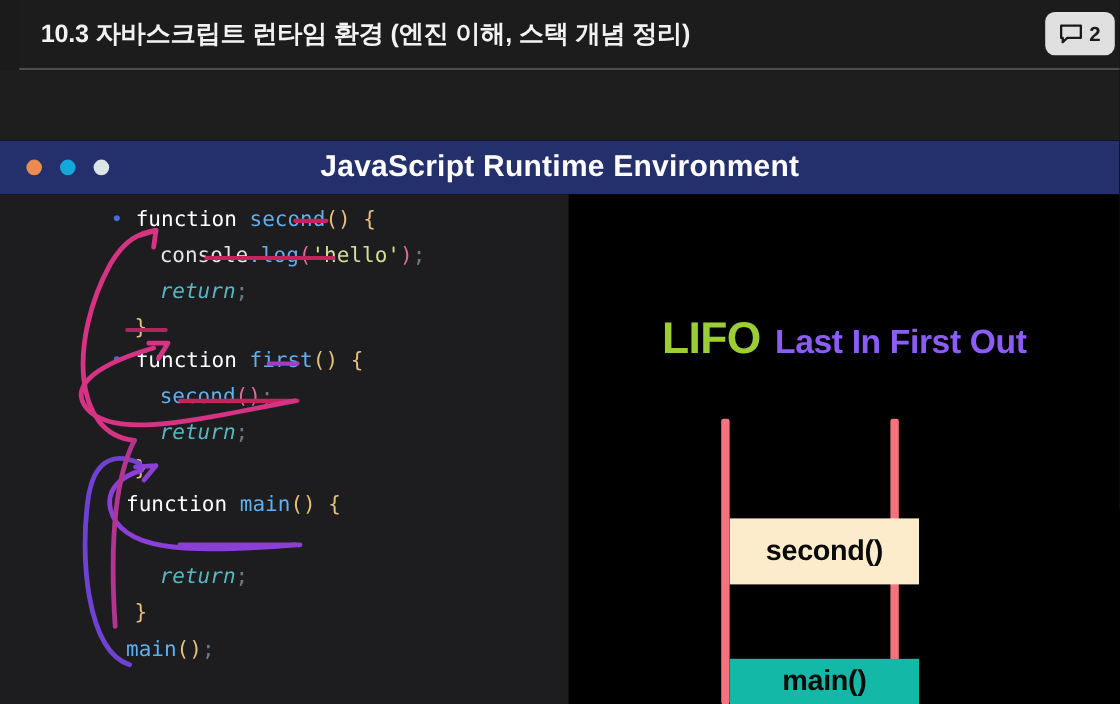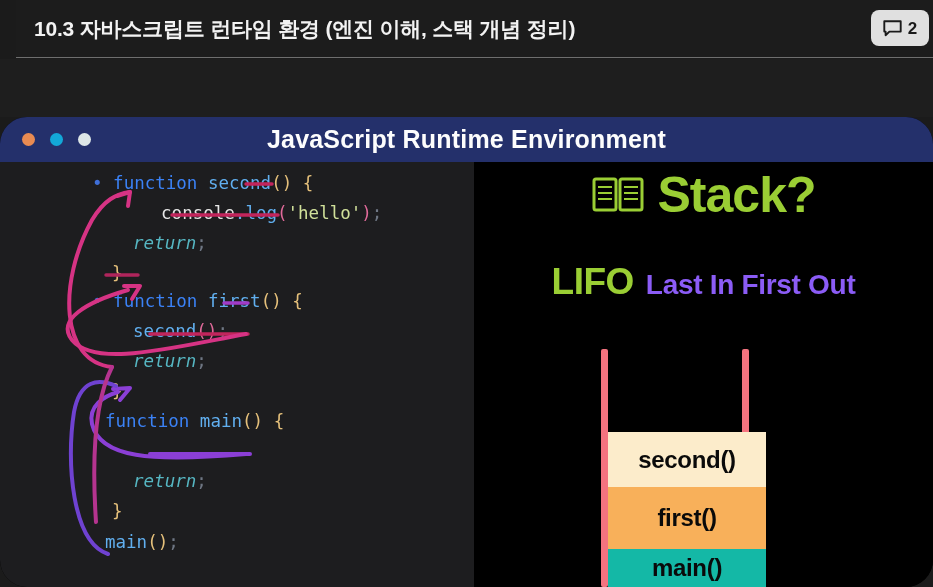--- a/index.html
+++ b/index.html
@@ -30,21 +30,21 @@
     display:flex;align-items:center;justify-content:center;gap:6px;
     padding:0 10px;box-sizing:border-box;cursor:pointer;
   }
   .comment-icon{display:block;width:19px;height:17px;}
   .comment-count{color:#1a1a1a;font-size:17px;font-weight:bold;line-height:1;}
 
   
   .gap-band{position:absolute;left:0;top:59px;width:933px;height:58px;background:#1e1e1e;}
 
   
-  .video{position:absolute;left:0;top:117px;width:933px;height:470px;background:#000;overflow:hidden;border-radius:27px;}
+  .video{position:absolute;left:0;top:117px;width:933px;height:470px;background:#000;overflow:hidden;}
 
   .titlebar{
     position:absolute;left:0;top:0;width:933px;height:45px;
     background:#24306b;
   }
   .dots{position:absolute;left:22px;top:0;height:45px;display:flex;align-items:center;gap:15px;}
   .dot{width:13px;height:13px;border-radius:50%;}
   .dot.orange{background:#e98b52;}
   .dot.blue{background:#13a8d8;}
   .dot.grey{background:#dde6e7;}
@@ -60,26 +60,26 @@
     background:#1d1d1f;overflow:hidden;
   }
   .code{
     position:absolute;left:0;top:0;width:474px;height:425px;
     font-family:"DejaVu Sans Mono","Liberation Mono",monospace;
     font-size:17.5px;line-height:30px;
     color:#d6d6d6;
     white-space:pre;
   }
   .code .ln{position:absolute;left:0;white-space:pre;}
-  .kw{color:#3b82f6;}
+  .kw{color:#ffffff;}
   .fn{color:#61afef;}
   .pn{color:#e5c07b;}
   .brace{color:#e5c07b;}
   .pink{color:#e06a9a;}
-  .obj{color:#e6e6e6;margin-left:28px;}
+  .obj{color:#e6e6e6;}
   .prop{color:#61afef;}
   .str{color:#d0e09a;}
   .ret{color:#56b6c2;font-style:italic;}
   .sem{color:#6f7784;}
   .bullet{color:#3f6fd8;}
 
   
   .annot{position:absolute;left:0;top:45px;width:474px;height:425px;pointer-events:none;}
 
   
@@ -179,44 +179,30 @@
       <path d="M246 292 C 150 300, 100 296, 92 262 C 88 244, 104 234, 118 230" fill="none" stroke="#8b3fd6" stroke-width="4" stroke-linecap="round"></path>
       <path d="M130 226 L 113 227 M130 226 L 120 238" fill="none" stroke="#8b3fd6" stroke-width="4" stroke-linecap="round"></path>
 
       <path d="M108 392 C 72 380, 66 300, 74 250 C 80 218, 98 216, 116 224" fill="none" stroke="#6f42d1" stroke-width="4" stroke-linecap="round"></path>
 
       <path d="M112 205 C 94 240, 92 300, 96 360" fill="none" stroke="#b5348f" stroke-width="4" stroke-linecap="round"></path>
     </svg>
 
     <div class="stackpane">
 
-      <div class="stack-head">
-        <svg class="book-icon" viewBox="0 0 52 40">
-          <rect x="2" y="4" width="22" height="31" rx="2" fill="none" stroke="#9ace34" stroke-width="3"></rect>
-          <rect x="28" y="4" width="22" height="31" rx="2" fill="none" stroke="#9ace34" stroke-width="3"></rect>
-          <line x1="6" y1="12" x2="20" y2="12" stroke="#9ace34" stroke-width="2.2"></line>
-          <line x1="6" y1="18" x2="20" y2="18" stroke="#9ace34" stroke-width="2.2"></line>
-          <line x1="6" y1="24" x2="20" y2="24" stroke="#9ace34" stroke-width="2.2"></line>
-          <line x1="32" y1="12" x2="46" y2="12" stroke="#9ace34" stroke-width="2.2"></line>
-          <line x1="32" y1="18" x2="46" y2="18" stroke="#9ace34" stroke-width="2.2"></line>
-          <line x1="32" y1="24" x2="46" y2="24" stroke="#9ace34" stroke-width="2.2"></line>
-        </svg>
-        <span class="stack-title">Stack?</span>
-      </div>
 
       <div class="lifo-row">
         <span class="lifo">LIFO</span>
         <span class="lifo-full">Last In First Out</span>
       </div>
 
       <div class="stack-box">
         <span class="wall left"></span>
         <span class="wall right"></span>
         <div class="stack-inner">
           <div class="frame f-second">second()</div>
-          <div class="frame f-first">first()</div>
           <div class="frame f-main">main()</div>
         </div>
       </div>
     </div>
 
   </div>
 </div>
 
 </body></html>

